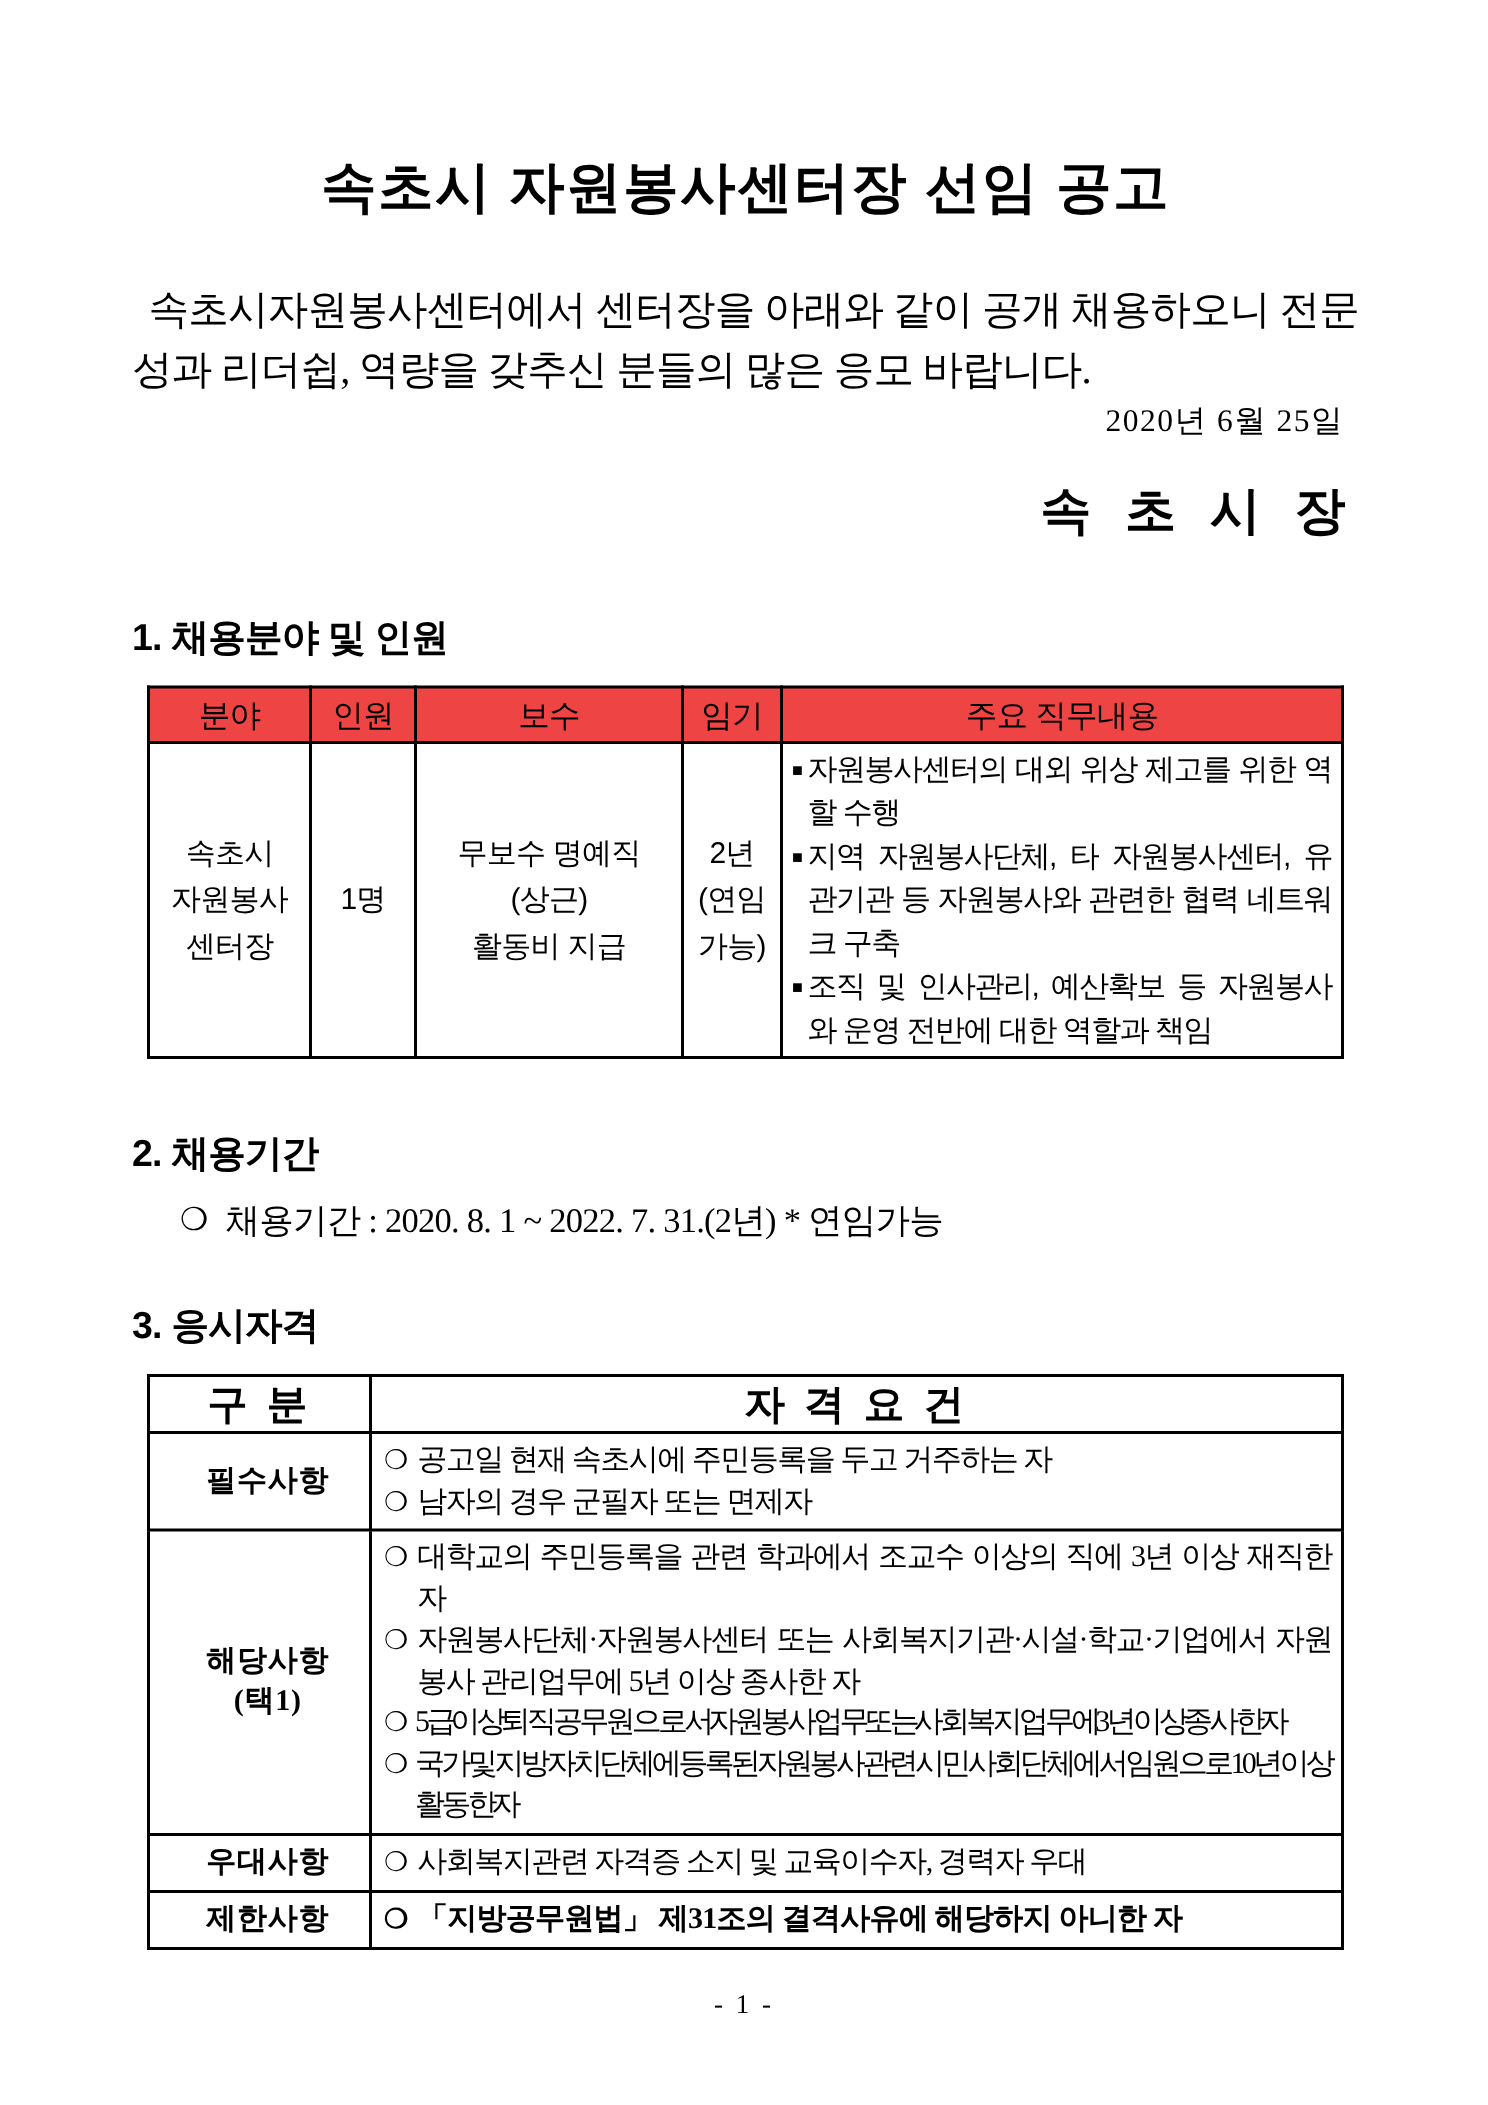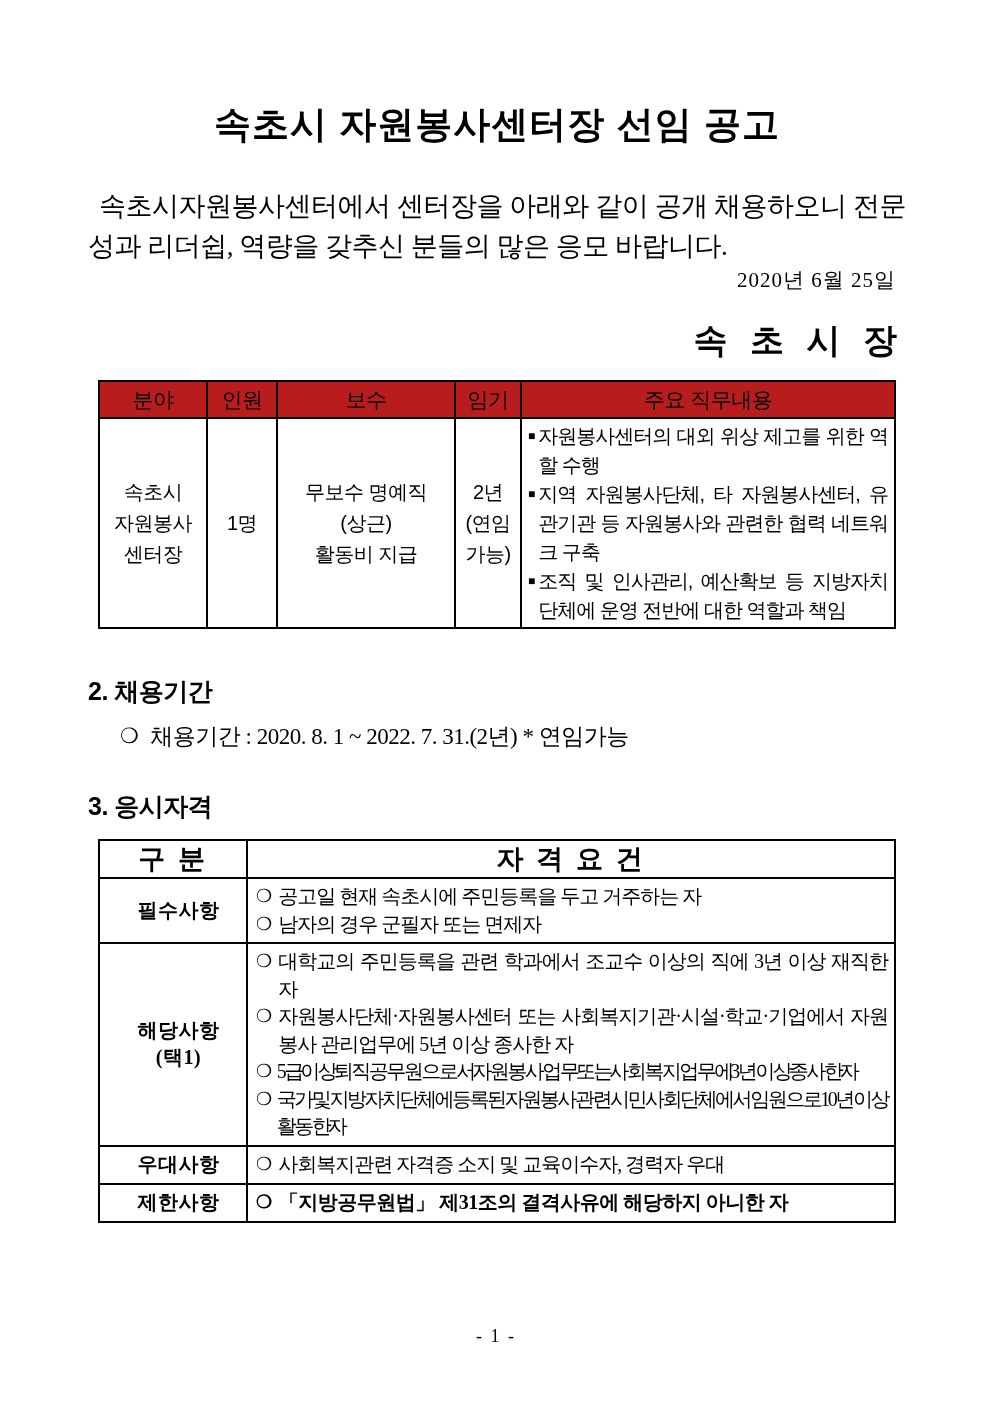--- a/index.html
+++ b/index.html
@@ -64,21 +64,21 @@
     table-layout: fixed;
     width: 796px;
     margin: 16px 0 0 10px;
   }
   th, td { border: 2px solid #000000; }
 
   
   .t1 { font-family: "Liberation Sans", sans-serif; }
   .t1 thead tr { height: 37px; }
   .t1 thead th {
-    background: #b91c1c;
+    background: #ef4444;
     font-weight: 400;
     font-size: 21px;
     letter-spacing: -0.5px;
   }
   .t1 tbody tr { height: 183px; }
   .t1 .c-center {
     text-align: center;
     vertical-align: middle;
     font-size: 20px;
     line-height: 31px;
@@ -151,20 +151,21 @@
 
 
   <h1 class="title">속초시 자원봉사센터장 선임 공고</h1>
 
   <p class="intro">속초시자원봉사센터에서 센터장을 아래와 같이 공개 채용하오니 전문성과 리더쉽, 역량을 갖추신 분들의 많은 응모 바랍니다.</p>
 
   <div class="date-line">2020년  6월 25일</div>
 
   <div class="signature">속 초 시 장</div>
 
+  <h2 class="sec-heading" id="sec1-heading">1. 채용분야 및 인원</h2>
 
   <table class="t1">
     <colgroup>
       <col style="width:108px">
         <col style="width:70px">
         <col style="width:178px">
         <col style="width:66px">
         <col style="width:374px">
     </colgroup>
     <thead>
@@ -192,21 +193,21 @@
           <div class="duty">
             <span class="sq-marker">■</span>
             <span class="duty-text">자원봉사센터의 대외 위상 제고를 위한 역할 수행</span>
           </div>
           <div class="duty">
             <span class="sq-marker">■</span>
             <span class="duty-text">지역 자원봉사단체, 타 자원봉사센터, 유관기관 등 자원봉사와 관련한 협력 네트워크 구축</span>
           </div>
           <div class="duty">
             <span class="sq-marker">■</span>
-            <span class="duty-text">조직 및 인사관리, 예산확보 등 지방자치단체에 운영 전반에 대한 역할과 책임</span>
+            <span class="duty-text">조직 및 인사관리, 예산확보 등 자원봉사와 운영 전반에 대한 역할과 책임</span>
           </div>
         </td>
       </tr>
     </tbody>
   </table>
 
   <h2 class="sec-heading" id="sec2-heading">2. 채용기간</h2>
 
   <div class="olist-item">
     <span class="circ-marker">❍</span>

